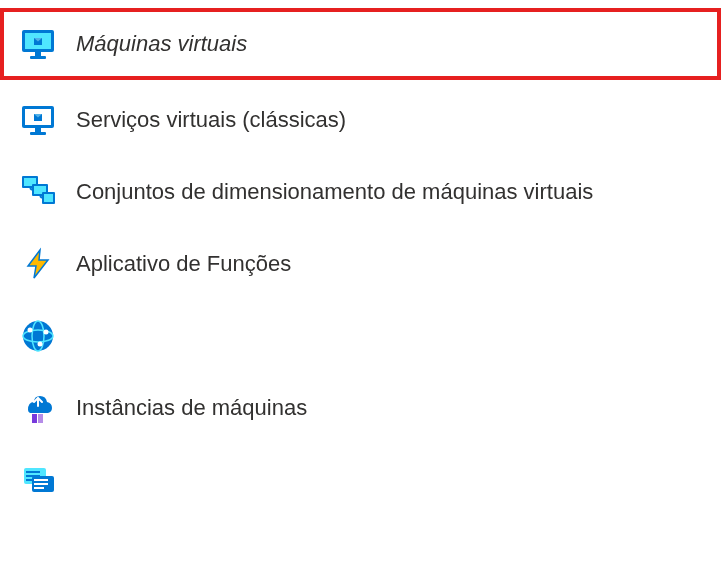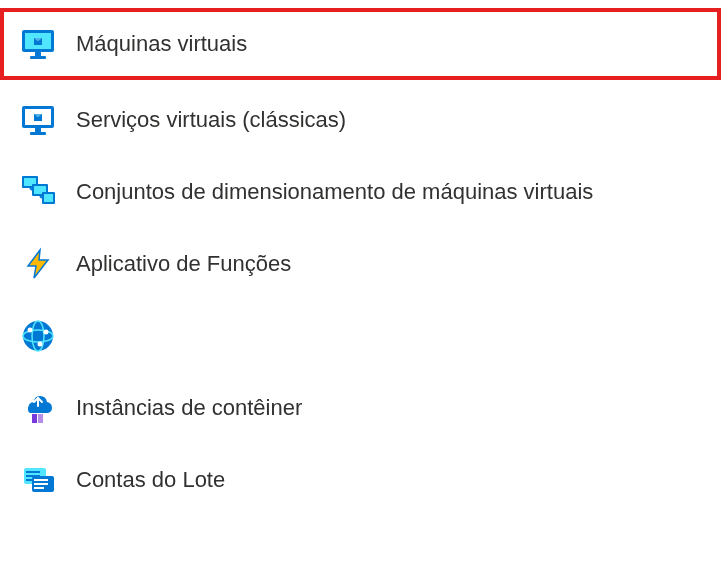--- a/index.html
+++ b/index.html
@@ -18,20 +18,21 @@
       display: flex;
       align-items: center;
       padding: 18px 20px;
       cursor: pointer;
       gap: 20px;
     }
     .menu-item.highlighted {
       border: 4px solid #e62020;
       padding: 14px 16px;
       margin-bottom: 4px;
+      font-style: italic;
     }
     .icon-wrapper {
       width: 36px;
       height: 36px;
       display: flex;
       align-items: center;
       justify-content: center;
       flex-shrink: 0;
     }
     .menu-label {
@@ -111,30 +112,29 @@
 
 <div class="menu-item">
   <span class="icon-wrapper">
     <svg width="36" height="36" viewBox="0 0 36 36">
       <path d="M8 20 Q8 12 14 12 Q14 6 20 6 Q26 6 27 12 Q32 13 32 18 Q32 22 28 23 L10 23 Q8 22 8 20 Z" fill="#0078d4"></path>
       <path d="M18 10 L18 16 M14 12 L18 8 L22 12" stroke="#ffffff" stroke-width="2" fill="none" stroke-linecap="round"></path>
       <rect x="12" y="24" width="5" height="9" fill="#773adc"></rect>
       <rect x="18" y="24" width="5" height="9" fill="#b58ce8"></rect>
     </svg>
   </span>
-  <span class="menu-label">Instâncias de contêiner</span>
+  <span class="menu-label">Instâncias de máquinas</span>
 </div>
 
 <div class="menu-item">
   <span class="icon-wrapper">
     <svg width="36" height="36" viewBox="0 0 36 36">
       <rect x="4" y="6" width="22" height="16" rx="2" fill="#50e6ff"></rect>
       <rect x="6" y="9" width="14" height="2" fill="#0078d4"></rect>
       <rect x="6" y="13" width="14" height="2" fill="#0078d4"></rect>
       <rect x="6" y="17" width="10" height="2" fill="#0078d4"></rect>
       <rect x="12" y="14" width="22" height="16" rx="2" fill="#0078d4"></rect>
       <rect x="14" y="17" width="14" height="2" fill="#ffffff"></rect>
       <rect x="14" y="21" width="14" height="2" fill="#ffffff"></rect>
       <rect x="14" y="25" width="10" height="2" fill="#ffffff"></rect>
     </svg>
   </span>
-  <span class="menu-label">Contas do Lote</span>
 </div>
 
 </body></html>

